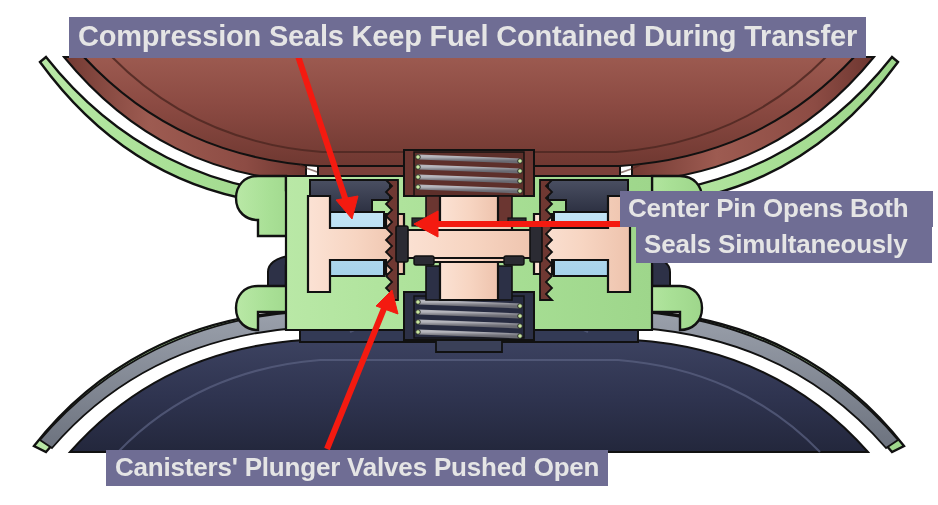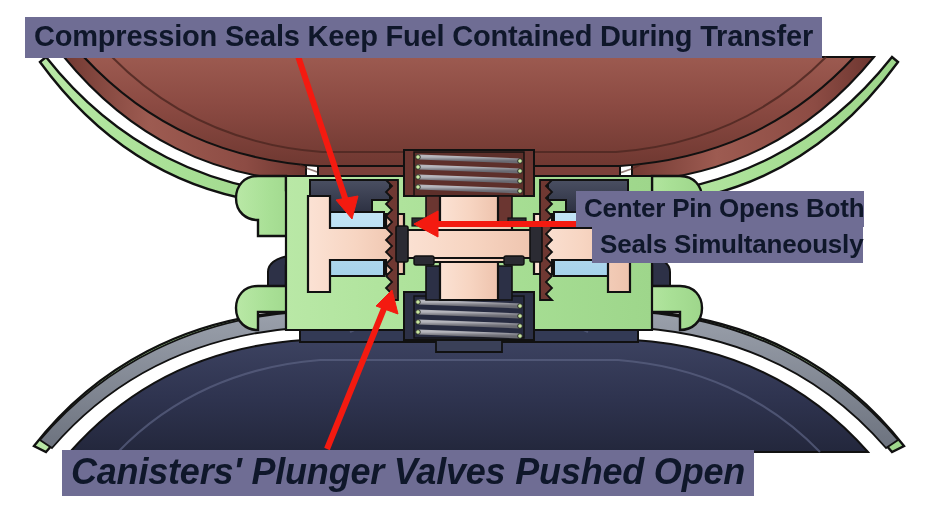--- a/index.html
+++ b/index.html
@@ -2,38 +2,38 @@
 <html><head>
 <meta charset="utf-8">
 <style>
   html,body{margin:0;padding:0;background:#ffffff;}
   body{width:938px;height:505px;position:relative;overflow:hidden;
        font-family:"Liberation Sans", sans-serif;}
   #stage{position:absolute;left:0;top:0;width:938px;height:505px;background:#fff;}
   #art{position:absolute;left:0;top:0;width:938px;height:505px;}
 
   .callout{position:absolute;display:flex;flex-direction:column;}
-  .cline{background:#6f6d94;color:#0f172a;font-weight:bold;
+  .cline{background:#6f6d94;color:#e5e5e5;font-weight:bold;
          font-family:"Liberation Sans", sans-serif;
          letter-spacing:-0.2px;white-space:nowrap;display:block;
-         line-height:1.0;}
+         line-height:1.0;margin-left:44px;}
 
   
   #callout-top{left:25px;top:17px;}
   #callout-top .cline{font-size:29px;padding:5px 9px 7px 9px;}
 
   
   #callout-right{left:576px;top:191px;align-items:flex-end;}
-  #callout-right .cline{font-size:26px;padding:4px 0 6px 8px;}
+  #callout-right .cline{font-size:26px;padding:4px 25px 6px 8px;}
   #callout-right .cline.l1{margin-right:0px;}
   #callout-right .cline.l2{margin-right:1px;}
 
   
   #callout-bottom{left:62px;top:450px;}
-  #callout-bottom .cline{font-size:36px;padding:4px 9px 6px 9px;font-style:italic;}
+  #callout-bottom .cline{font-size:26px;padding:4px 9px 6px 9px;}
 </style>
 </head>
 <body>
 
 <div id="stage">
 
   <svg id="art" viewBox="0 0 938 505">
     <defs>
       <linearGradient id="gTop" x1="0" y1="0" x2="0" y2="1">
         <stop offset="0" stop-color="#9c5a50"></stop>

